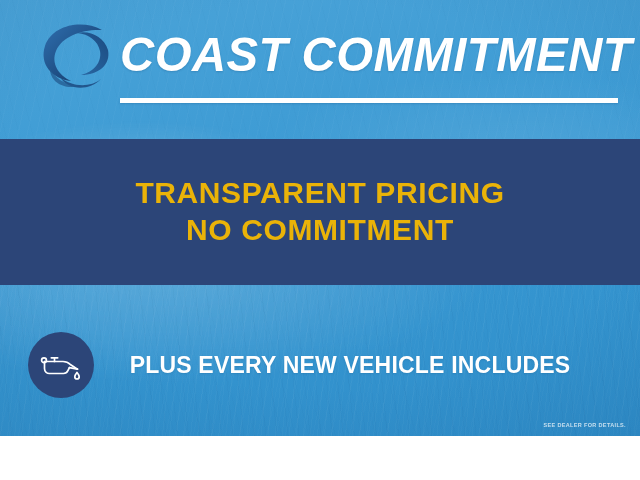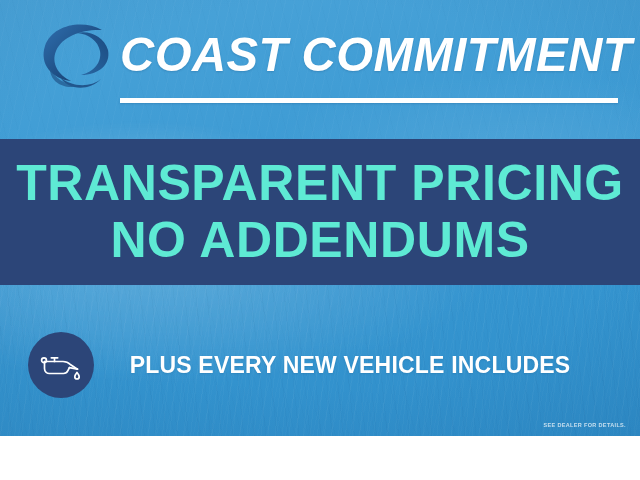--- a/index.html
+++ b/index.html
@@ -125,24 +125,24 @@
     width: 640px;
     height: 146px;
     background: #2c4578;
     display: flex;
     flex-direction: column;
     align-items: center;
     justify-content: center;
     gap: 6px;
   }
   .message-line {
-    color: #5eead4;
-    font-family: "Liberation Sans", sans-serif;
-    font-weight: 700;
-    font-size: 50px;
+    color: #eab308;
+    font-family: "Liberation Sans", sans-serif;
+    font-weight: 700;
+    font-size: 30px;
     line-height: 1.03;
     letter-spacing: 0.6px;
     white-space: nowrap;
     text-align: right;
   }
 
   
   .bonus-row {
     position: absolute;
     left: 0;
@@ -228,21 +228,21 @@
       </svg>
     </div>
 
     <div class="brand-title">COAST COMMITMENT</div>
 
     <div class="brand-rule"></div>
   </div>
 
   <div class="message-band">
     <div class="message-line">TRANSPARENT PRICING</div>
-    <div class="message-line">NO ADDENDUMS</div>
+    <div class="message-line">NO COMMITMENT</div>
   </div>
 
   <div class="bonus-row">
 
     <div class="icon-badge">
       <svg viewBox="0 0 44 34" width="44" height="34" xmlns="http://www.w3.org/2000/svg" aria-hidden="true">
         <g fill="none" stroke="#ffffff" stroke-width="1.7" stroke-linecap="round" stroke-linejoin="round">
           <path d="M5.5 13.5 L5.5 20.5 C5.5 23.3 7.7 25.5 10.5 25.5 L24.5 25.5 C26.4 25.5 28.1 24.4 28.9 22.7 L30.4 19.6"></path>
           <path d="M5.5 13.5 L24.0 13.5 C27.0 13.5 29.4 14.6 31.3 16.5 L38.5 21.2"></path>
           <path d="M30.4 19.6 L38.5 21.2"></path>

